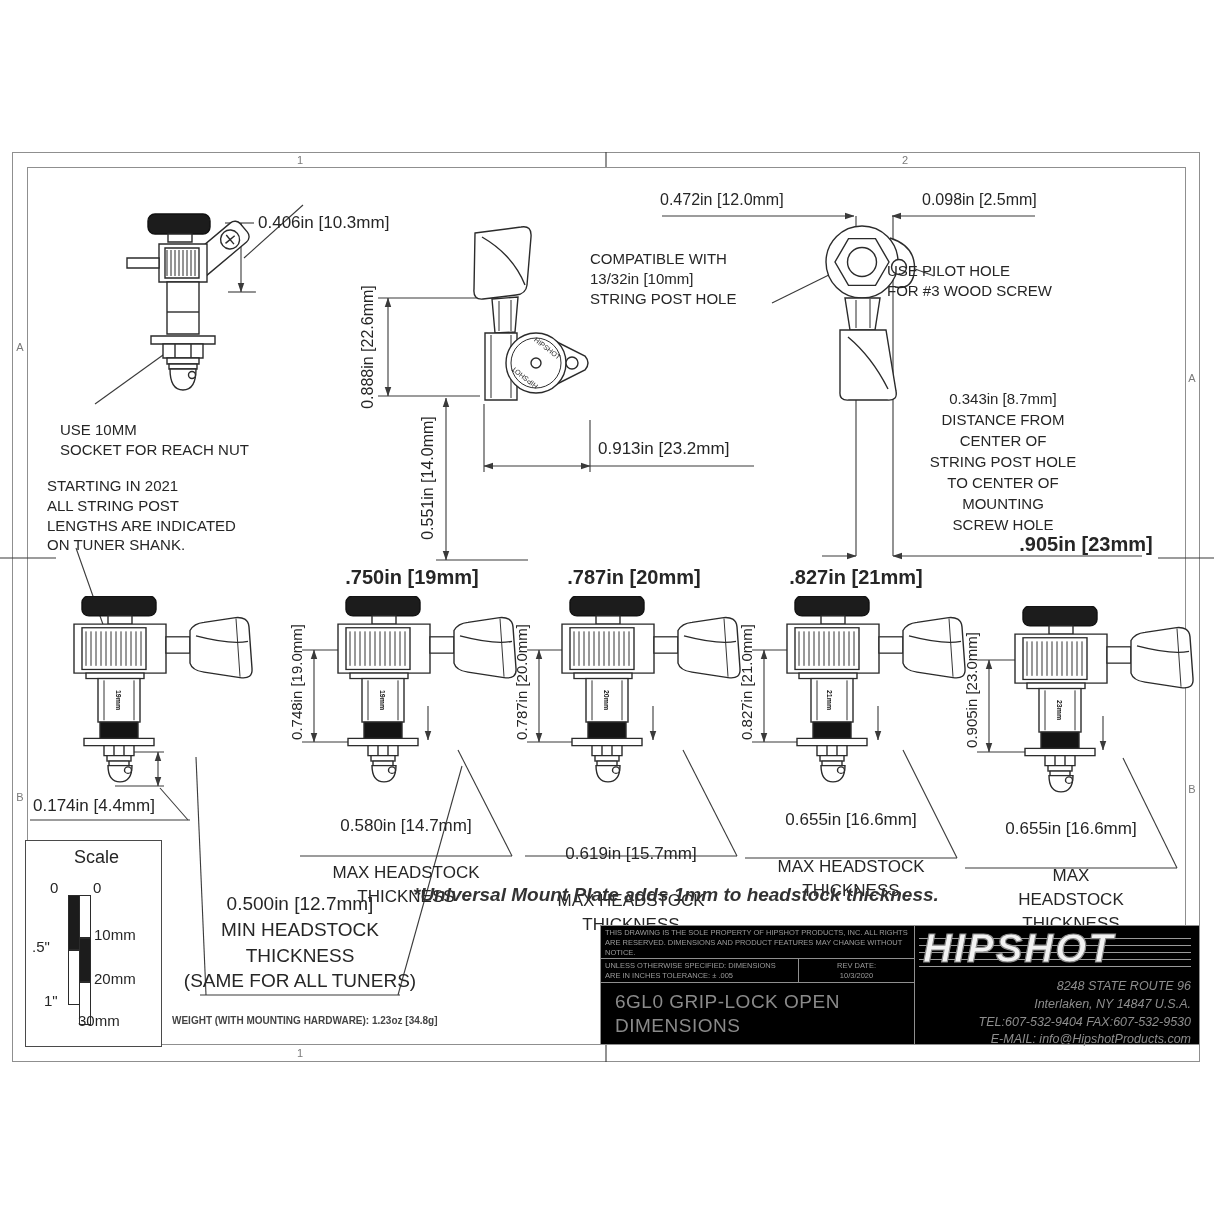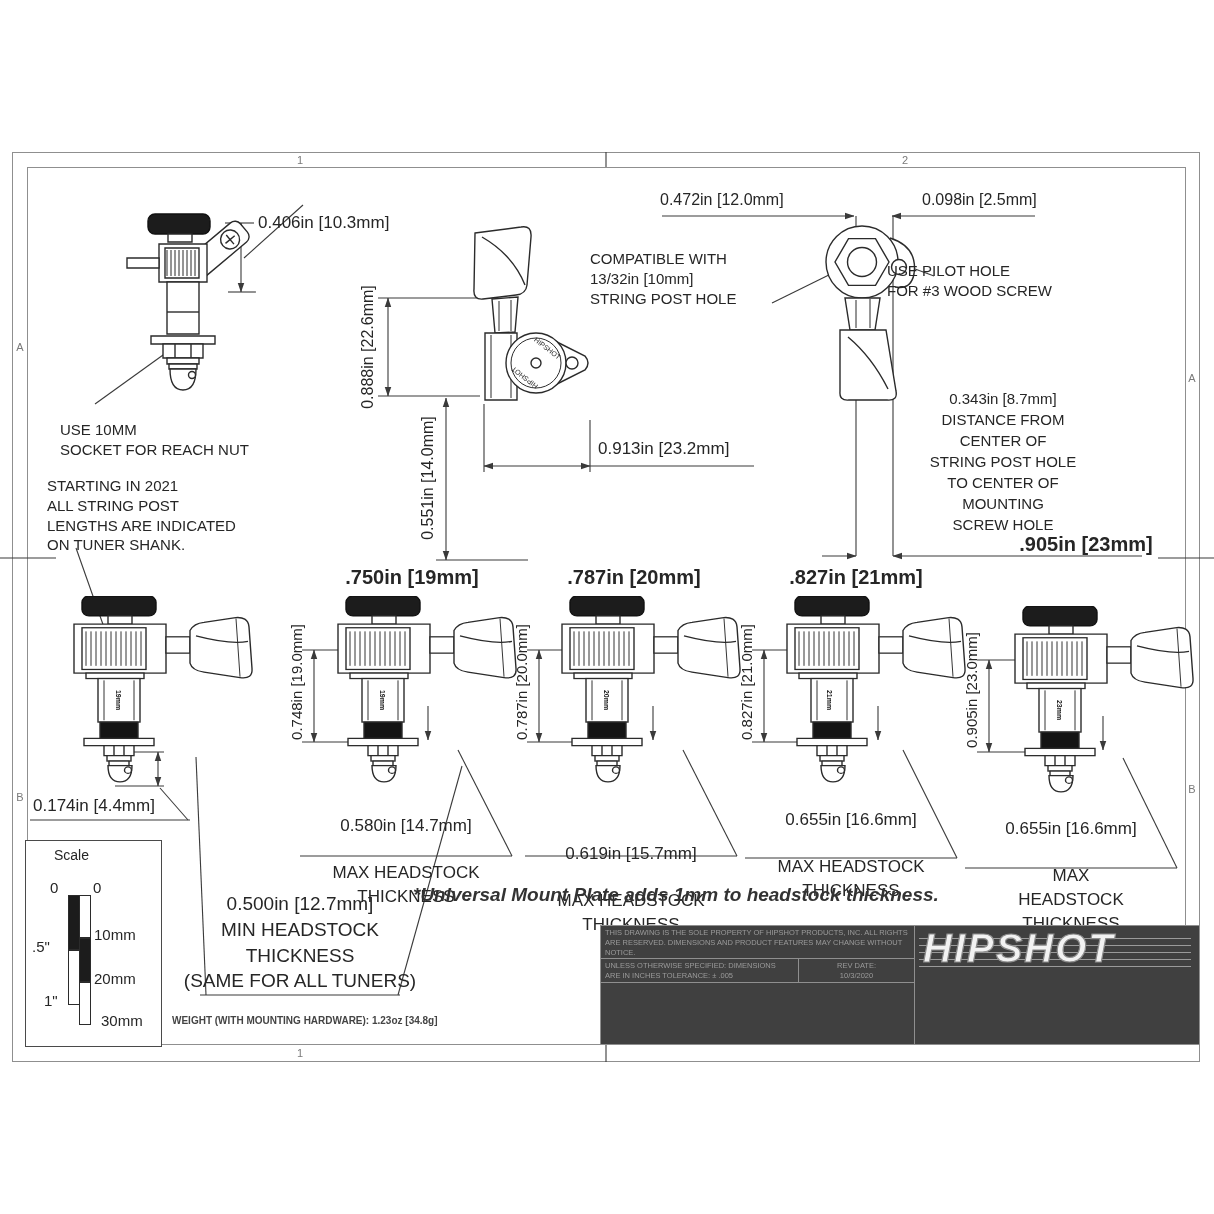--- a/index.html
+++ b/index.html
@@ -19,21 +19,21 @@
   .universal{font-size:19px;font-style:italic;font-weight:bold;color:#333;white-space:nowrap;}
   .weight{font-size:10px;font-weight:bold;color:#444;white-space:nowrap;}
   svg{display:block;}
   .fig path,.fig rect,.fig circle,.fig line,.fig polygon,.fig ellipse{vector-effect:non-scaling-stroke;}
   
   .sbox{position:absolute;left:25px;top:840px;width:135px;height:205px;border:1.5px solid #4a4a4a;background:#fff;}
   .sbar{position:absolute;border:1.3px solid #2b2b2b;box-sizing:border-box;background:#fff;}
   .sbar.black{background:#1c1c1c;}
   .slab{position:absolute;font-size:15px;color:#262626;white-space:nowrap;}
   
-  .tblock{position:absolute;left:600px;top:925px;width:600px;height:120px;border:1.3px solid #8f8f8f;box-sizing:border-box;background:#404040;}
+  .tblock{position:absolute;left:600px;top:925px;width:600px;height:120px;border:1.3px solid #8f8f8f;box-sizing:border-box;background:#000000;}
   .tb-cell{position:absolute;box-sizing:border-box;color:#9a9a9a;font-size:7.5px;line-height:1.35;padding:2px 4px;white-space:pre-line;}
   .tb-title{position:absolute;left:0;top:57px;width:313px;height:61px;padding:7px 0 0 14px;font-size:19px;letter-spacing:.5px;color:#8a8a8a;white-space:pre-line;line-height:1.25;box-sizing:border-box;}
   .tb-right{position:absolute;left:313px;top:0;width:285px;height:118px;border-left:1.3px solid #8f8f8f;box-sizing:border-box;}
   .logo{position:absolute;left:8px;top:0px;font-size:40px;font-weight:bold;font-style:italic;letter-spacing:2px;color:#f2f2f2;-webkit-text-stroke:1.2px #8d8d8d;white-space:nowrap;}
   .logoline{position:absolute;height:1px;background:#9a9a9a;left:4px;width:272px;}
   .addr{position:absolute;right:8px;top:52px;text-align:right;font-size:12.5px;font-style:italic;color:#8d8d8d;line-height:1.42;white-space:nowrap;}
 </style>
 </head>
 <body>
 
@@ -298,41 +298,49 @@
 <div class="clabel" style="left:300px;top:891px;font-size:19px;line-height:1.36;">0.500in [12.7mm]
 MIN HEADSTOCK
 THICKNESS
 (SAME FOR ALL TUNERS)</div>
 
 <div class="abs universal" style="left:413px;top:884px;">*Universal Mount Plate adds 1mm to headstock thickness.</div>
 
 <div class="abs weight" style="left:172px;top:1015px;">WEIGHT (WITH MOUNTING HARDWARE): 1.23oz [34.8g]</div>
 
 <div class="sbox"></div>
-<div class="slab" style="left:54px;top:847px;font-size:14px;">Scale</div>
+<div class="slab" style="left:74px;top:847px;font-size:18px;">Scale</div>
 <div class="slab" style="left:50px;top:879px;">0</div>
 <div class="slab" style="left:93px;top:879px;">0</div>
 <div class="sbar black" style="left:68px;top:895px;width:12px;height:55px;"></div>
 <div class="sbar" style="left:68px;top:950px;width:12px;height:55px;"></div>
 <div class="sbar" style="left:79px;top:895px;width:12px;height:43px;"></div>
 <div class="sbar black" style="left:79px;top:938px;width:12px;height:44px;"></div>
 <div class="sbar" style="left:79px;top:982px;width:12px;height:43px;"></div>
 <div class="slab" style="left:32px;top:938px;">.5"</div>
 <div class="slab" style="left:94px;top:926px;">10mm</div>
 <div class="slab" style="left:94px;top:970px;">20mm</div>
 <div class="slab" style="left:44px;top:992px;">1"</div>
-<div class="slab" style="left:101px;top:1012px;">30mm</div>
+<div class="slab" style="left:78px;top:1012px;">30mm</div>
 
 <div class="tblock">
   <div class="tb-cell" style="left:0;top:0;width:313px;height:33px;border-bottom:1.3px solid #8f8f8f;">THIS DRAWING IS THE SOLE PROPERTY OF HIPSHOT PRODUCTS, INC. ALL RIGHTS ARE RESERVED. DIMENSIONS AND PRODUCT FEATURES MAY CHANGE WITHOUT NOTICE.</div>
   <div class="tb-cell" style="left:0;top:33px;width:198px;height:24px;border-bottom:1.3px solid #8f8f8f;border-right:1.3px solid #8f8f8f;">UNLESS OTHERWISE SPECIFIED: DIMENSIONS
 ARE IN INCHES TOLERANCE:  ± .005</div>
   <div class="tb-cell" style="left:198px;top:33px;width:115px;height:24px;border-bottom:1.3px solid #8f8f8f;text-align:center;">REV DATE:
 10/3/2020</div>
+  <div class="tb-title">6GL0 GRIP-LOCK OPEN
+DIMENSIONS</div>
   <div class="tb-right">
     <div class="logoline" style="top:12px;"></div>
     <div class="logoline" style="top:19px;"></div>
     <div class="logoline" style="top:26px;"></div>
     <div class="logoline" style="top:33px;"></div>
     <div class="logoline" style="top:40px;"></div>
     <div class="logo">HIPSHOT</div>
+    <div class="addr">
+      <span style="display:block;">8248 STATE ROUTE 96</span>
+      <span style="display:block;">Interlaken, NY 14847 U.S.A.</span>
+      <span style="display:block;">TEL:607-532-9404 FAX:607-532-9530</span>
+      <span style="display:block;">E-MAIL: info@HipshotProducts.com</span>
+    </div>
   </div>
 </div>
 
 </body></html>

